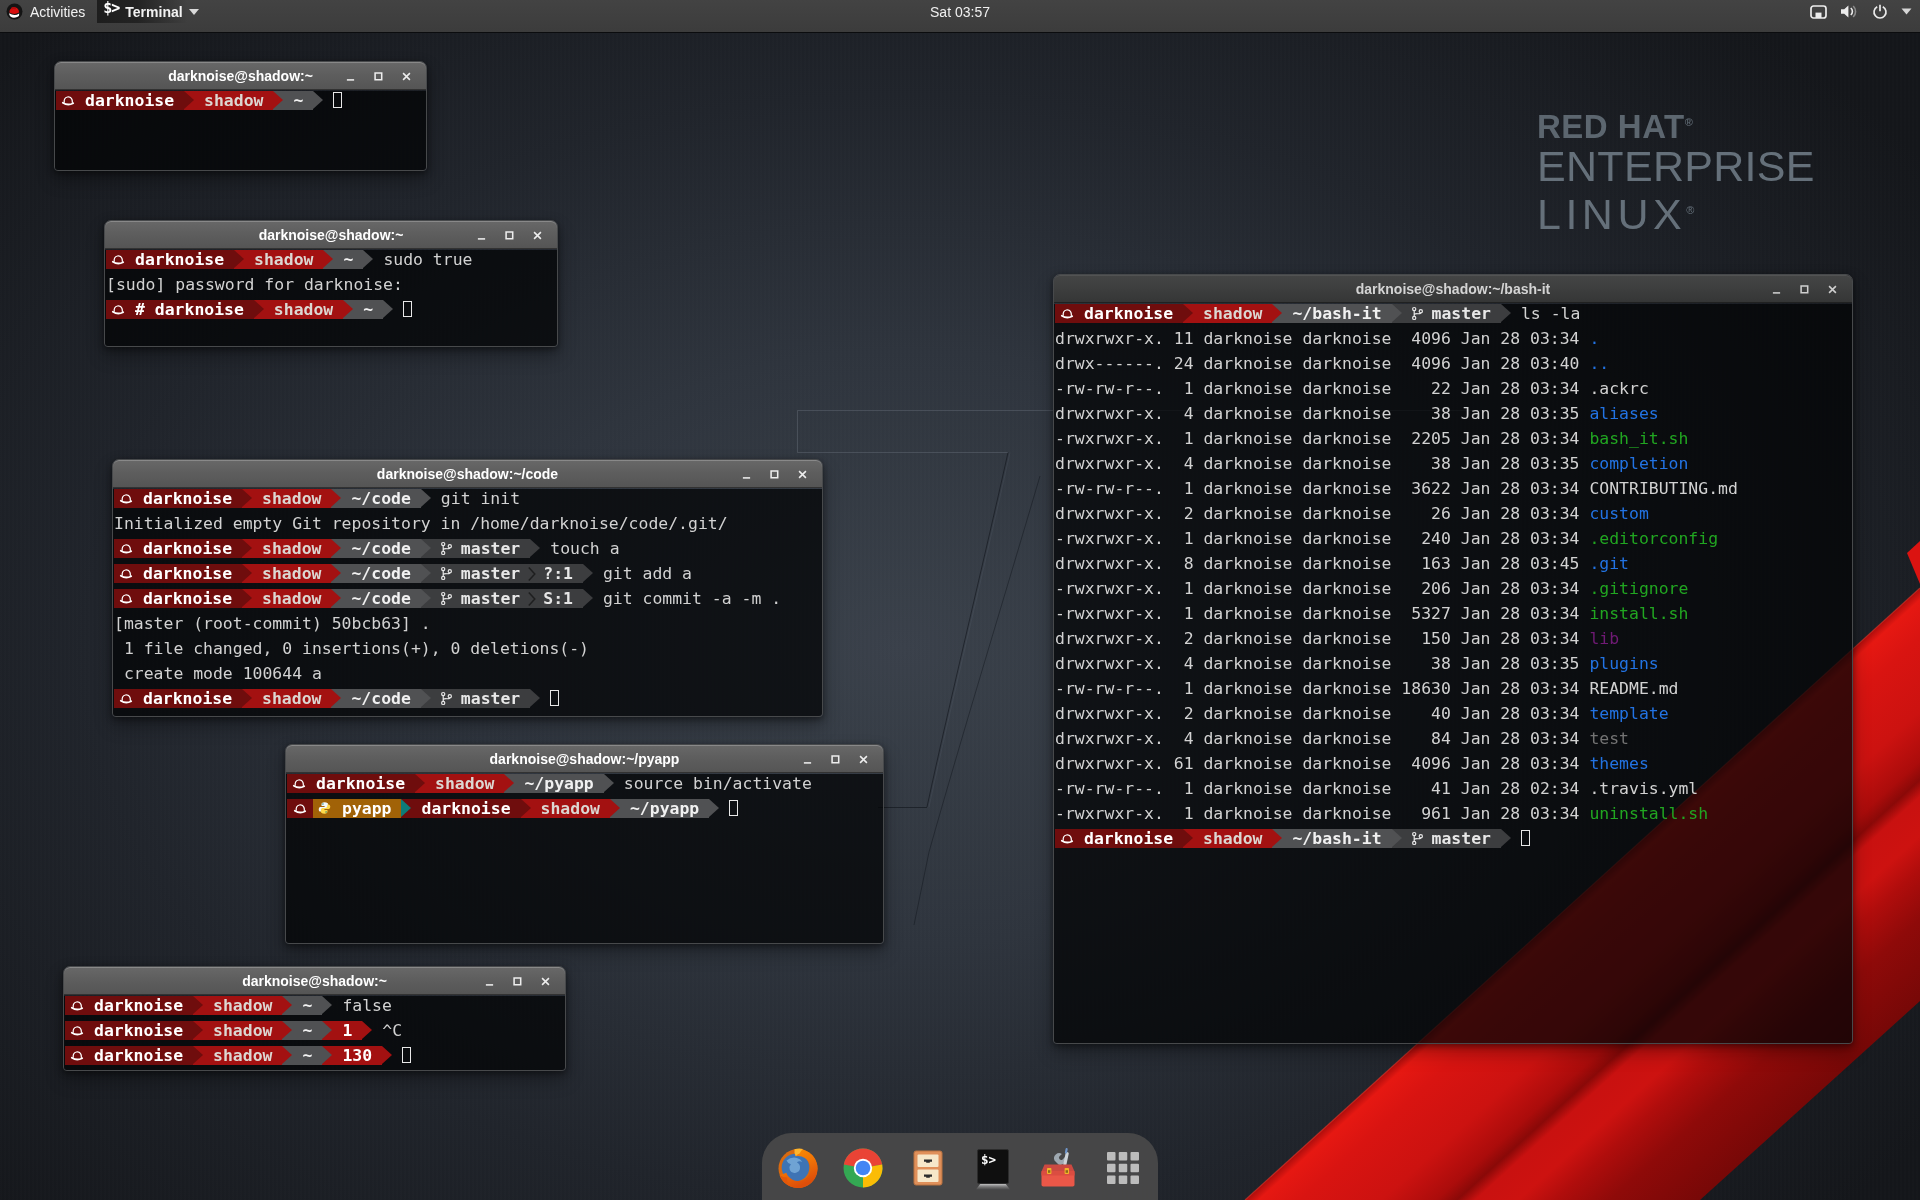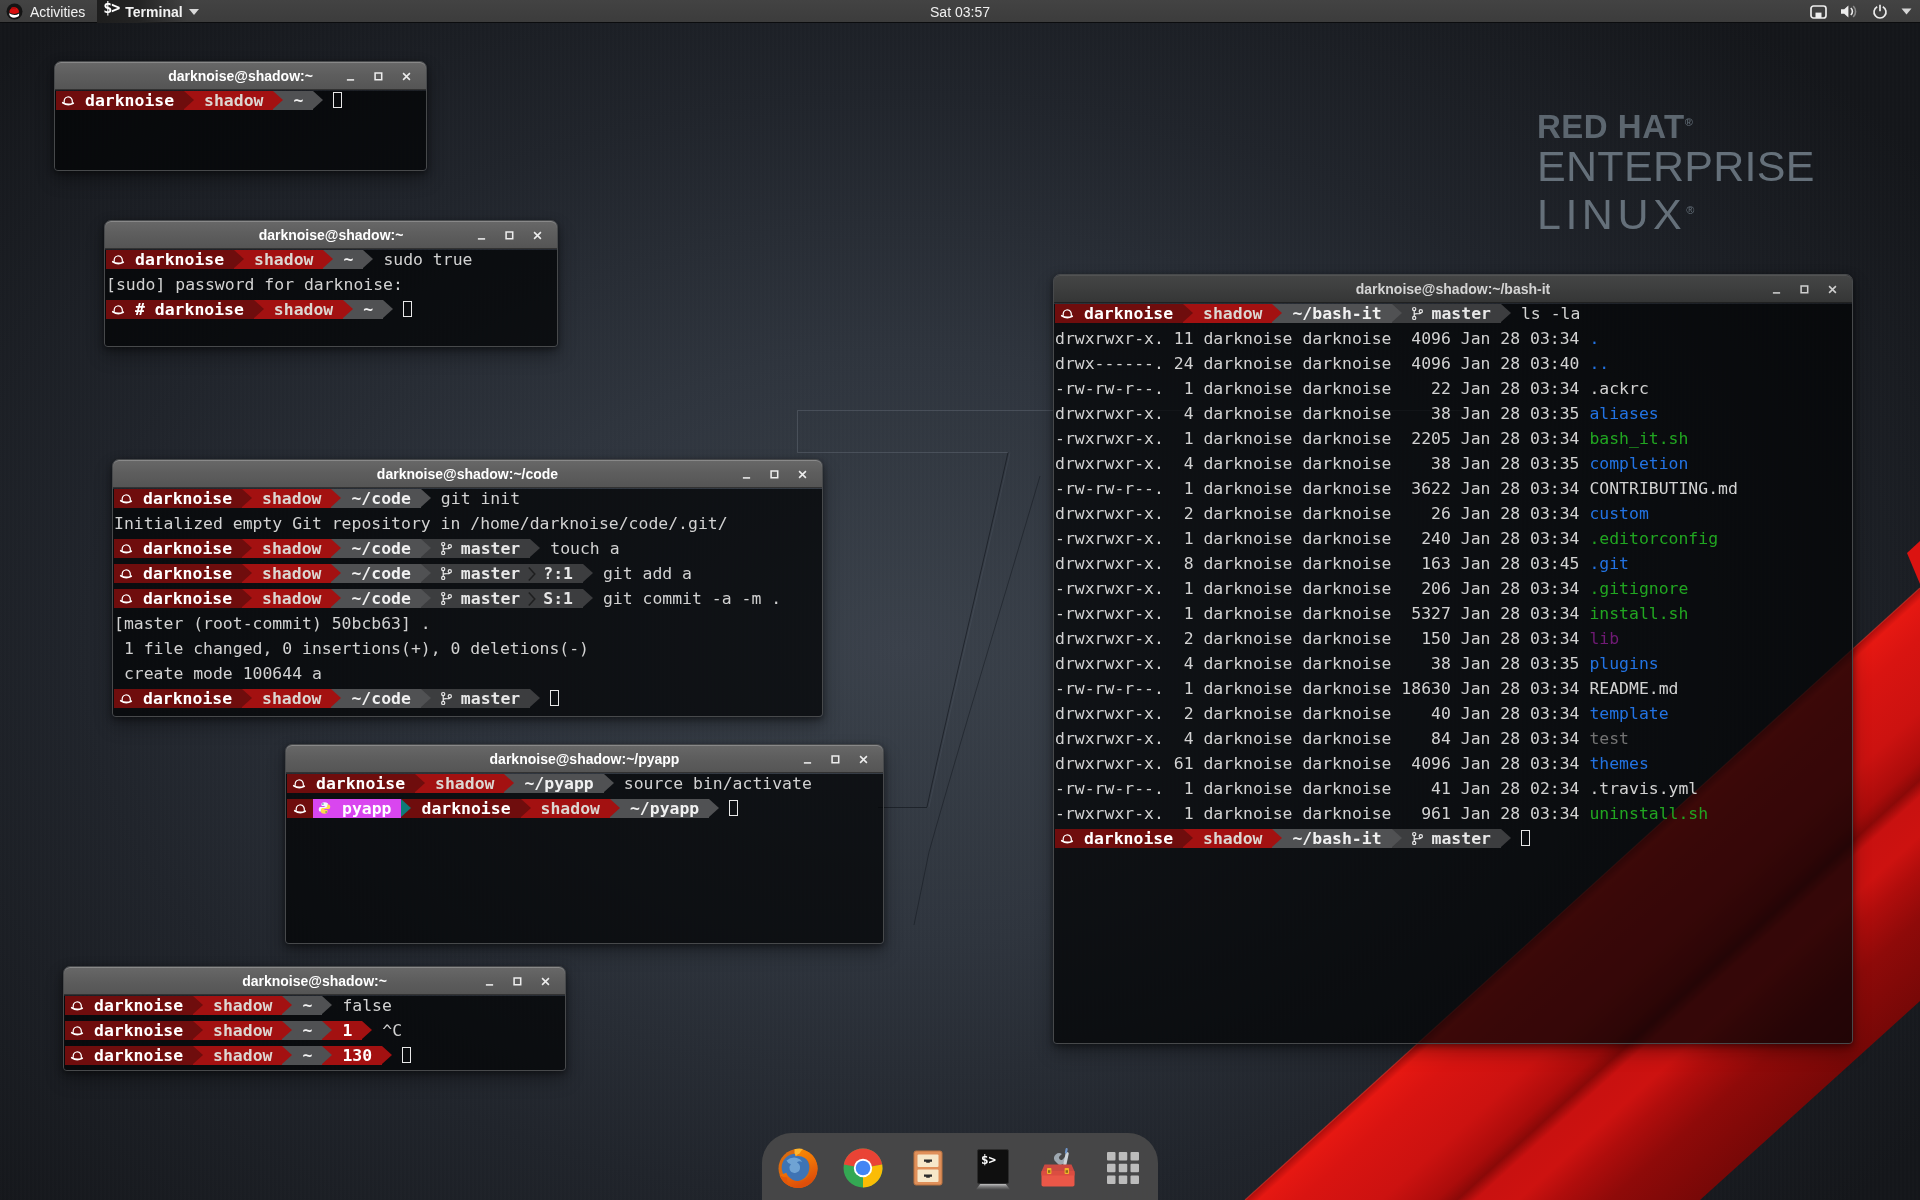--- a/index.html
+++ b/index.html
@@ -8,21 +8,21 @@
     font-family:"Liberation Sans", sans-serif;
     background:
       repeating-linear-gradient(90deg, rgba(255,255,255,0.008) 0 2px, rgba(0,0,0,0.008) 2px 4px),
       radial-gradient(1250px 850px at 47% 54%, #3a414b 0%, #2e343d 35%, #20242b 65%, #14161a 100%);
     position:relative;
   }
   
   #wallpaper { position:absolute; inset:0; pointer-events:none; }
   
   #topbar {
-    position:absolute; left:0; top:0; width:1920px; height:23px;
+    position:absolute; left:0; top:0; width:1920px; height:33px;
     background:linear-gradient(#434343,#3c3c3c);
     border-bottom:1px solid #0b0c0e;
     color:#ececec; font-size:14px; z-index:50;
   }
   #topbar .left { position:absolute; left:0; top:0; height:23px; display:flex; align-items:center; }
   .activities { display:flex; align-items:center; gap:7px; padding:0 12px 0 6px; height:23px; }
   .activities .label { font-size:14px; color:#f2f2f2; }
   .appmenu { display:flex; align-items:center; gap:6px; height:23px; padding:0 14px 0 6px;
     background:linear-gradient(to right, #1e1e1e 0%, #232323 35%, rgba(40,40,40,0) 78%); }
   .appmenu .glyph { font-family:"DejaVu Sans Mono",monospace; font-weight:bold; font-size:15px; color:#ffffff; margin-top:-7px; letter-spacing:-1px;}
@@ -333,21 +333,21 @@
         </span>
       </div>
       <div class="tbody">
         <div class="tline"><span class="seg has-icon" style="background: rgb(111, 13, 13);"><span class="picon"><svg width="14" height="15" viewBox="0 0 14 15">
                 <path d="M1.8,9.8 q5.2,3.2 10.4,0.4" stroke="#ffffff" stroke-width="1.8" fill="none" stroke-linecap="round"></path>
                 <path d="M3.2,9.2 q-0.4,-4.4 3.2,-5.2 q3.3,-0.7 4.5,2.2 q0.6,1.5 0.4,3.2" stroke="#ffffff" stroke-width="1.25" fill="none" stroke-linecap="round"></path>
               </svg></span><span style="color: rgb(255, 255, 255);">darknoise</span></span><span class="parrow" style="border-left-color: rgb(111, 13, 13); background: rgb(163, 17, 17);"></span><span class="seg" style="background: rgb(163, 17, 17);"><span style="color: rgb(220, 215, 210);">shadow</span></span><span class="parrow" style="border-left-color: rgb(163, 17, 17); background: rgb(80, 81, 83);"></span><span class="seg" style="background: rgb(80, 81, 83);"><span style="color: rgb(241, 241, 241);">~/pyapp</span></span><span class="parrow" style="border-left-color: rgb(80, 81, 83);"></span><span class="cmd">source bin/activate</span></div>
         <div class="tline"><span class="seg chip noarrow-next" style="background: rgb(111, 13, 13);"><span class="picon"><svg width="14" height="15" viewBox="0 0 14 15">
                 <path d="M1.8,9.8 q5.2,3.2 10.4,0.4" stroke="#ffffff" stroke-width="1.8" fill="none" stroke-linecap="round"></path>
                 <path d="M3.2,9.2 q-0.4,-4.4 3.2,-5.2 q3.3,-0.7 4.5,2.2 q0.6,1.5 0.4,3.2" stroke="#ffffff" stroke-width="1.25" fill="none" stroke-linecap="round"></path>
-              </svg></span></span><span class="seg has-icon" style="background: #d946ef;"><span class="picon"><svg width="13" height="14" viewBox="0 0 14 14">
+              </svg></span></span><span class="seg has-icon" style="background: #a16207;"><span class="picon"><svg width="13" height="14" viewBox="0 0 14 14">
                 <path d="M7,0.8 c-2.6,0 -3.2,1.1 -3.2,2.3 V4.9 h3.3 v0.9 H2.5 C1.1,5.8 0.8,7.5 0.8,8.5 c0,1 0.5,2.3 1.9,2.3 H4 V9.1 c0,-1.3 1.1,-2.1 2.3,-2.1 H9 c1.1,0 1.9,-0.9 1.9,-2 V3.1 C10.9,1.9 10,0.8 7,0.8 z" fill="#f2f8ff"></path>
                 <path d="M7,13.2 c2.6,0 3.2,-1.1 3.2,-2.3 V9.1 H6.9 v-0.9 h4.6 c1.4,0 1.7,-1.7 1.7,-2.7 c0,-1 -0.5,-2.3 -1.9,-2.3 H10 v1.7 c0,1.3 -1.1,2.1 -2.3,2.1 H5 c-1.1,0 -1.9,0.9 -1.9,2 v1.9 C3.1,12.1 4,13.2 7,13.2 z" fill="#ffd94a"></path>
                 <circle cx="5.3" cy="2.7" r="0.75" fill="#0d7c78"></circle>
                 <circle cx="8.7" cy="11.3" r="0.75" fill="#0d7c78"></circle>
               </svg></span><span style="color: rgb(255, 255, 255);">pyapp</span></span><span class="parrow" style="border-left-color: rgb(13, 124, 120); background: rgb(111, 13, 13);"></span><span class="seg" style="background: rgb(111, 13, 13);"><span style="color: rgb(255, 255, 255);">darknoise</span></span><span class="parrow" style="border-left-color: rgb(111, 13, 13); background: rgb(163, 17, 17);"></span><span class="seg" style="background: rgb(163, 17, 17);"><span style="color: rgb(220, 215, 210);">shadow</span></span><span class="parrow" style="border-left-color: rgb(163, 17, 17); background: rgb(80, 81, 83);"></span><span class="seg" style="background: rgb(80, 81, 83);"><span style="color: rgb(241, 241, 241);">~/pyapp</span></span><span class="parrow" style="border-left-color: rgb(80, 81, 83);"></span><span class="cursor"></span></div>
       </div>
     </div>
     <div class="twin" style="left: 63px; top: 966px; width: 503px; height: 105px;">
       <div class="tbar">
         <span class="ttl">darknoise@shadow:~</span>

